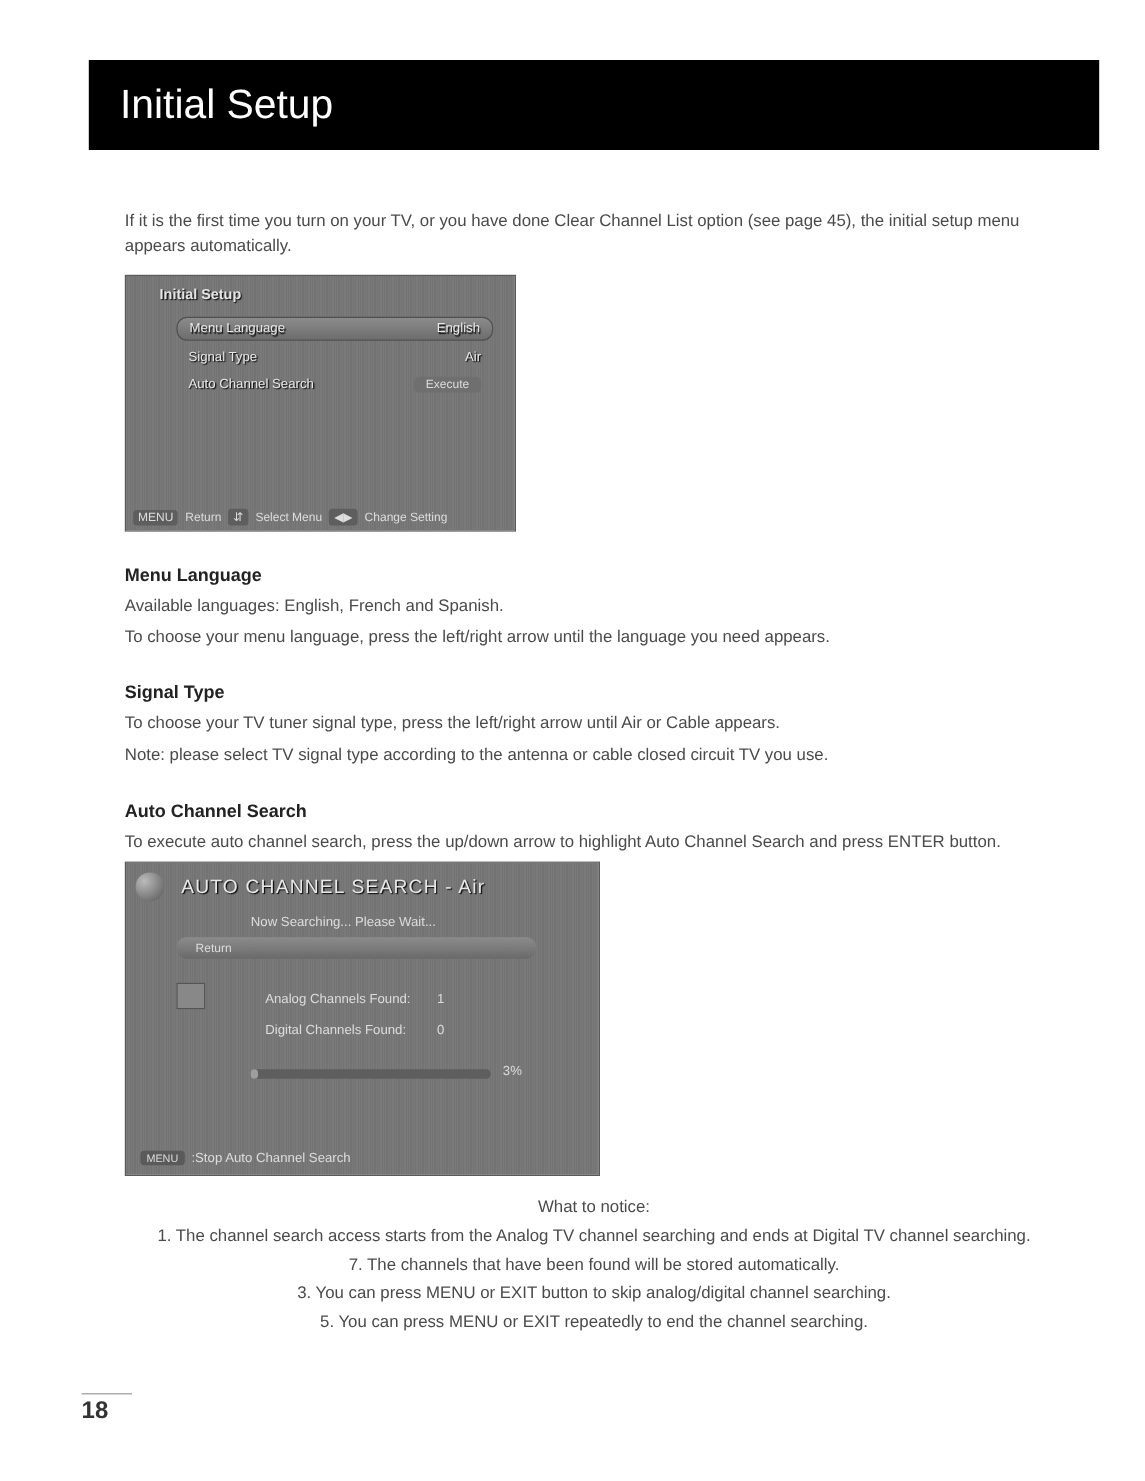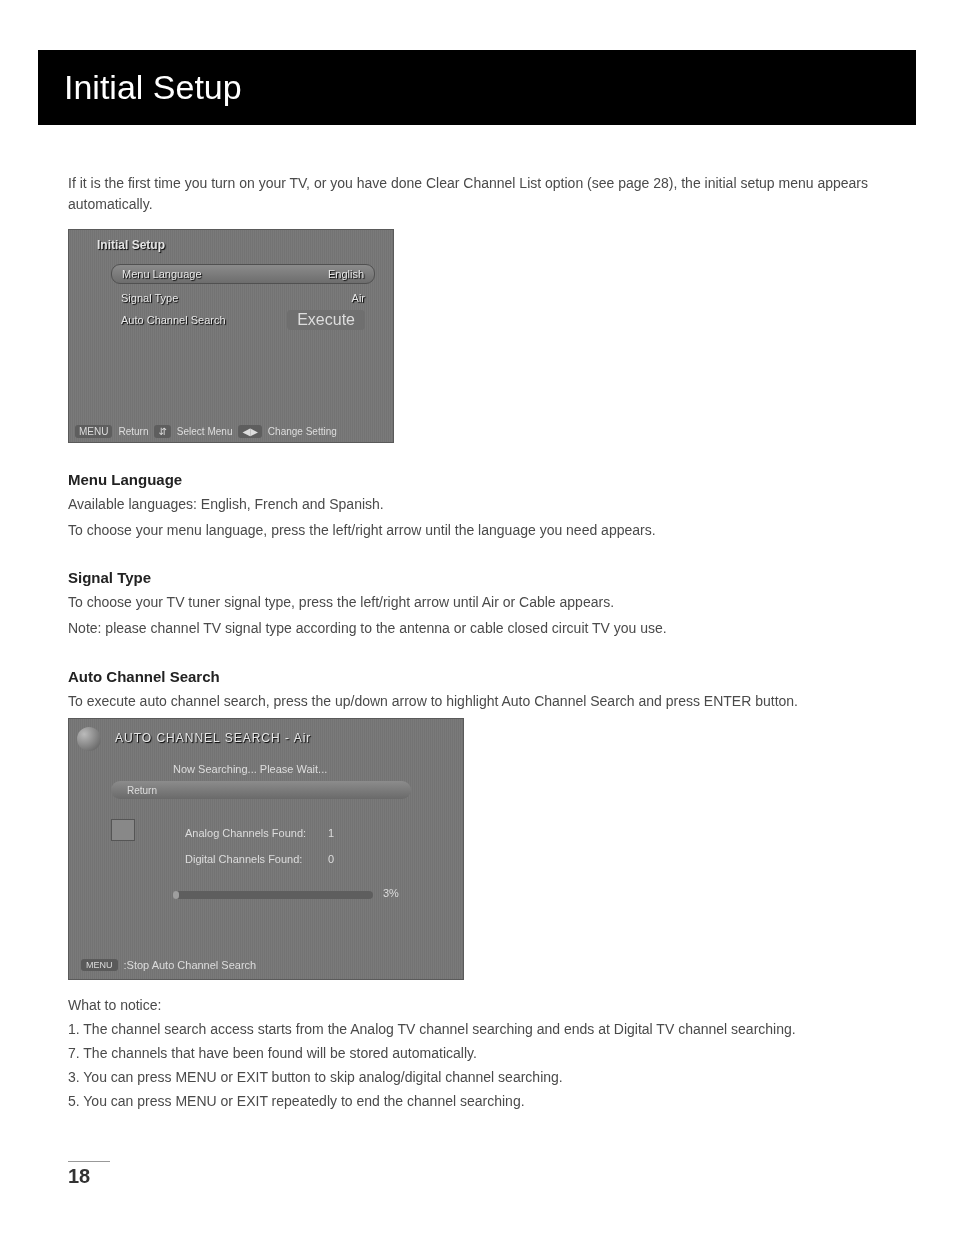--- a/index.html
+++ b/index.html
@@ -5,21 +5,21 @@
   * { box-sizing: border-box; margin: 0; padding: 0; }
   body {
     font-family: Arial, Helvetica, sans-serif;
     font-size: 14px;
     color: #333;
     width: 954px;
     height: 1234px;
     background: #fff;
     position: relative;
   }
-  .page { padding: 0 38px 30px 38px; }
+  .page { padding: 0 38px 30px 38px; margin-left: 36px; }
   .title-bar {
     background: #000;
     color: #fff;
     font-size: 34px;
     font-weight: 300;
     padding: 18px 26px;
     margin-top: 50px;
     margin-bottom: 48px;
   }
   .intro { margin: 0 30px 14px 30px; line-height: 1.5; color: #4a4a4a; }
@@ -36,49 +36,49 @@
   }
   .tv1 { width: 326px; height: 214px; }
   .tv1 .tv-title { position:absolute; left:28px; top:8px; font-weight:bold; color:#e5e5e5; text-shadow:1px 1px 1px #000; }
   .tv1-row { position:absolute; left:42px; right:18px; height:20px; display:flex; align-items:center; justify-content:space-between; padding:0 10px; font-size:11px;}
   .tv1-row .label{ color:#e8e8e8; text-shadow:1px 1px 1px #000;}
   .tv1-row .value{ color:#e8e8e8; text-shadow:1px 1px 1px #000;}
   .tv1-row.sel{ background:linear-gradient(#8b8b8b,#6d6d6d); border-radius:9px; border:1px solid #505050;}
   .tv1-row.r1{ top:34px;}
   .tv1-row.r2{ top:58px;}
   .tv1-row.r3{ top:80px;}
-  .tv1-row.r3 .btn{ background:#6f6f6f; padding:1px 10px; border-radius:4px; font-size:16px;}
+  .tv1-row.r3 .btn{ background:#6f6f6f; padding:1px 10px; border-radius:4px; font-size:10px;}
   .tv1 .footer{ position:absolute; left:6px; right:6px; bottom:4px; display:flex; gap:6px; align-items:center; font-size:10px;}
   .tv1 .footer .tag{ padding:1px 4px; background:#5e5e5e; border-radius:3px;}
   .tv2 { width: 396px; height: 262px; }
   .tv2 .globe{ position:absolute; left:8px; top:8px; width:24px; height:24px; border-radius:50%; background:radial-gradient(circle at 30% 30%, #bbb,#555);}
-  .tv2 .head{ position:absolute; left:46px; top:12px; font-size:12px; letter-spacing:1px; color:#e8e8e8; text-shadow:1px 1px 1px #000;}
+  .tv2 .head{ position:absolute; left:46px; top:12px; font-size:16px; letter-spacing:1px; color:#e8e8e8; text-shadow:1px 1px 1px #000;}
   .tv2 .msg{ position:absolute; left:104px; top:44px; font-size:11px;}
   .tv2 .retbar{ position:absolute; left:42px; top:62px; width:300px; height:18px; border-radius:9px; background:linear-gradient(#8c8c8c,#6a6a6a); display:flex; align-items:center; padding-left:16px; font-size:10px;}
   .tv2 .found{ position:absolute; left:116px; font-size:11px;}
   .tv2 .found .lbl{ display:inline-block; width:140px;}
   .tv2 .f1{ top:108px;}
   .tv2 .f2{ top:134px;}
   .tv2 .tvicon{ position:absolute; left:42px; top:100px; width:24px; height:22px; background:#888; border:1px solid #555;}
   .tv2 .progwrap{ position:absolute; left:104px; top:172px; width:200px; height:8px; background:#5e5e5e; border-radius:4px;}
   .tv2 .progfill{ height:100%; background:#9e9e9e; border-radius:4px; width:3%;}
   .tv2 .progtxt{ position:absolute; left:314px; top:168px; font-size:11px;}
   .tv2 .stop{ position:absolute; left:12px; bottom:8px; font-size:11px; display:flex; gap:6px; align-items:center;}
   .tv2 .stop .tag{ padding:1px 5px; background:#5a5a5a; border-radius:3px; font-size:9px;}
-  .notice{ margin:14px 30px 0 30px; line-height:1.7; color:#4a4a4a;}
+  .notice{ margin:14px 30px 0 30px; line-height:1.7; color:#4a4a4a;text-align:center;}
   .page-num{ position:absolute; left:68px; bottom:46px; font-weight:bold; font-size:20px;}
   .page-num-rule{ position:absolute; left:68px; bottom:72px; width:42px; border-top:1px solid #999;}
 </style>
 </head>
 <body>
 
 <div class="page">
   <div class="title-bar">Initial Setup</div>
 
-  <p class="intro">If it is the first time you turn on your TV, or you have done Clear Channel List option (see page 28), the initial setup menu appears automatically.</p>
+  <p class="intro">If it is the first time you turn on your TV, or you have done Clear Channel List option (see page 45), the initial setup menu appears automatically.</p>
 
   <div class="tv-box tv1">
     <div class="tv-title">Initial Setup</div>
     <div class="tv1-row sel r1">
       <span class="label">Menu Language</span>
       <span class="value">English</span>
     </div>
     <div class="tv1-row r2">
       <span class="label">Signal Type</span>
       <span class="value">Air</span>
@@ -99,21 +99,21 @@
 
   <div class="section">
     <h2>Menu Language</h2>
     <p>Available languages: English, French and Spanish.</p>
     <p>To choose your menu language, press the left/right arrow until the language you need appears.</p>
   </div>
 
   <div class="section">
     <h2>Signal Type</h2>
     <p>To choose your TV tuner signal type, press the left/right arrow until Air or Cable appears.</p>
-    <p>Note: please channel TV signal type according to the antenna or cable closed circuit TV you use.</p>
+    <p>Note: please select TV signal type according to the antenna or cable closed circuit TV you use.</p>
   </div>
 
   <div class="section">
     <h2>Auto Channel Search</h2>
     <p>To execute auto channel search, press the up/down arrow to highlight Auto Channel Search and press ENTER button.</p>
   </div>
 
   <div class="tv-box tv2">
     <div class="globe"></div>
     <div class="head">AUTO CHANNEL SEARCH - Air</div>

